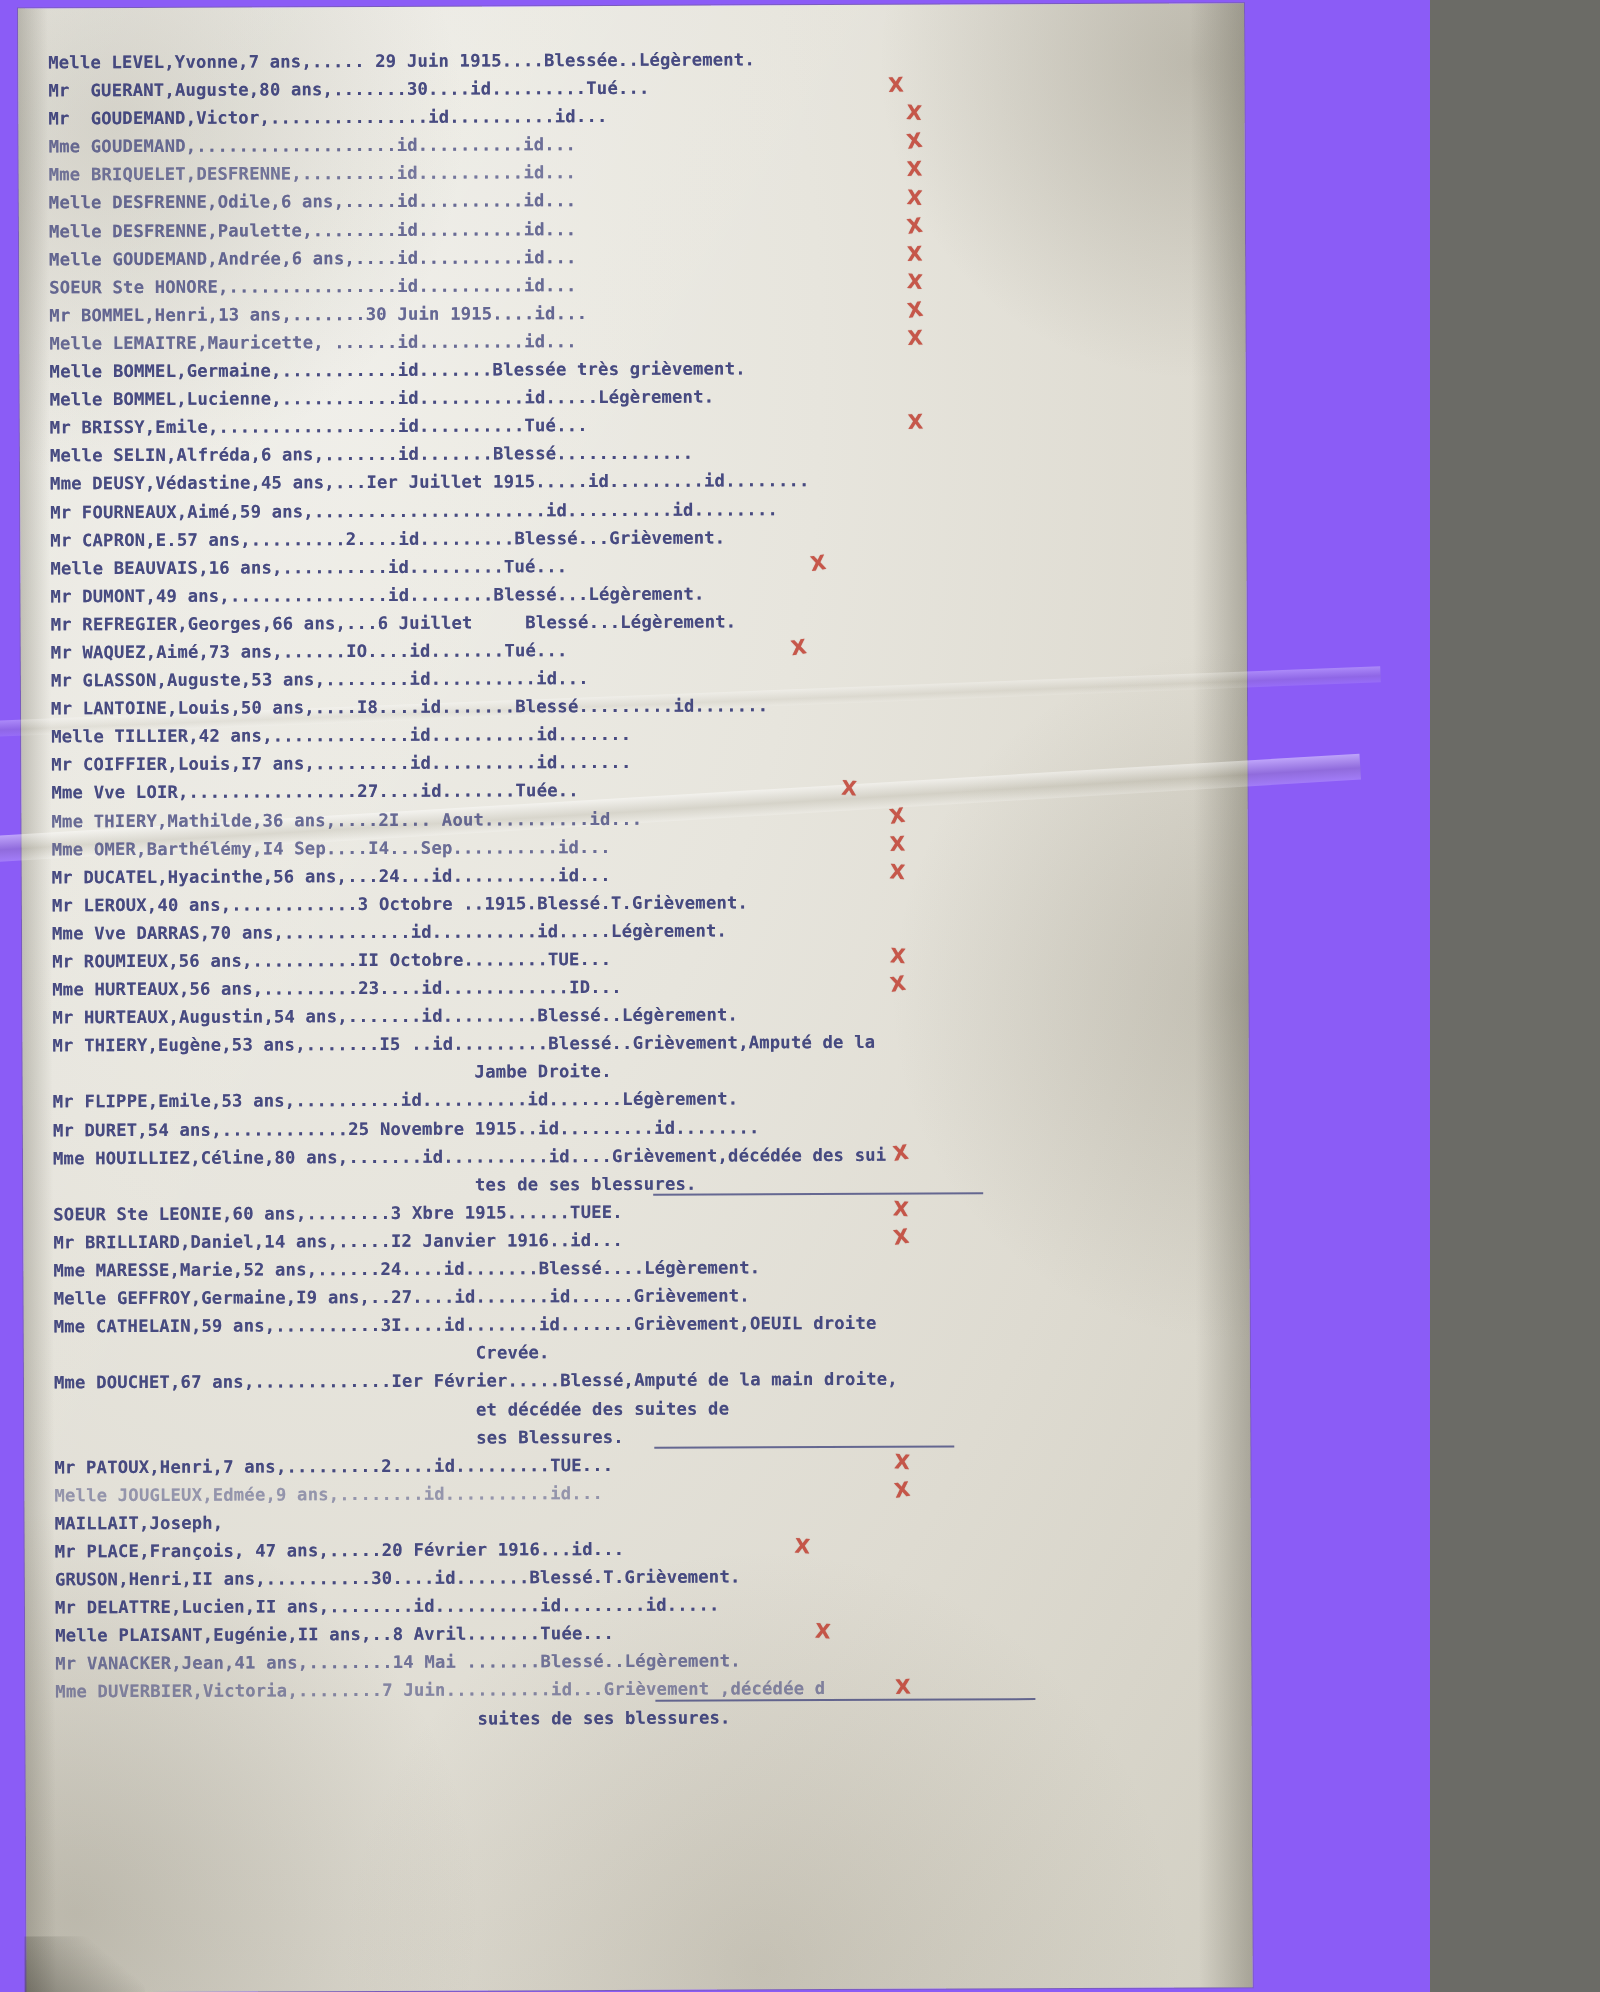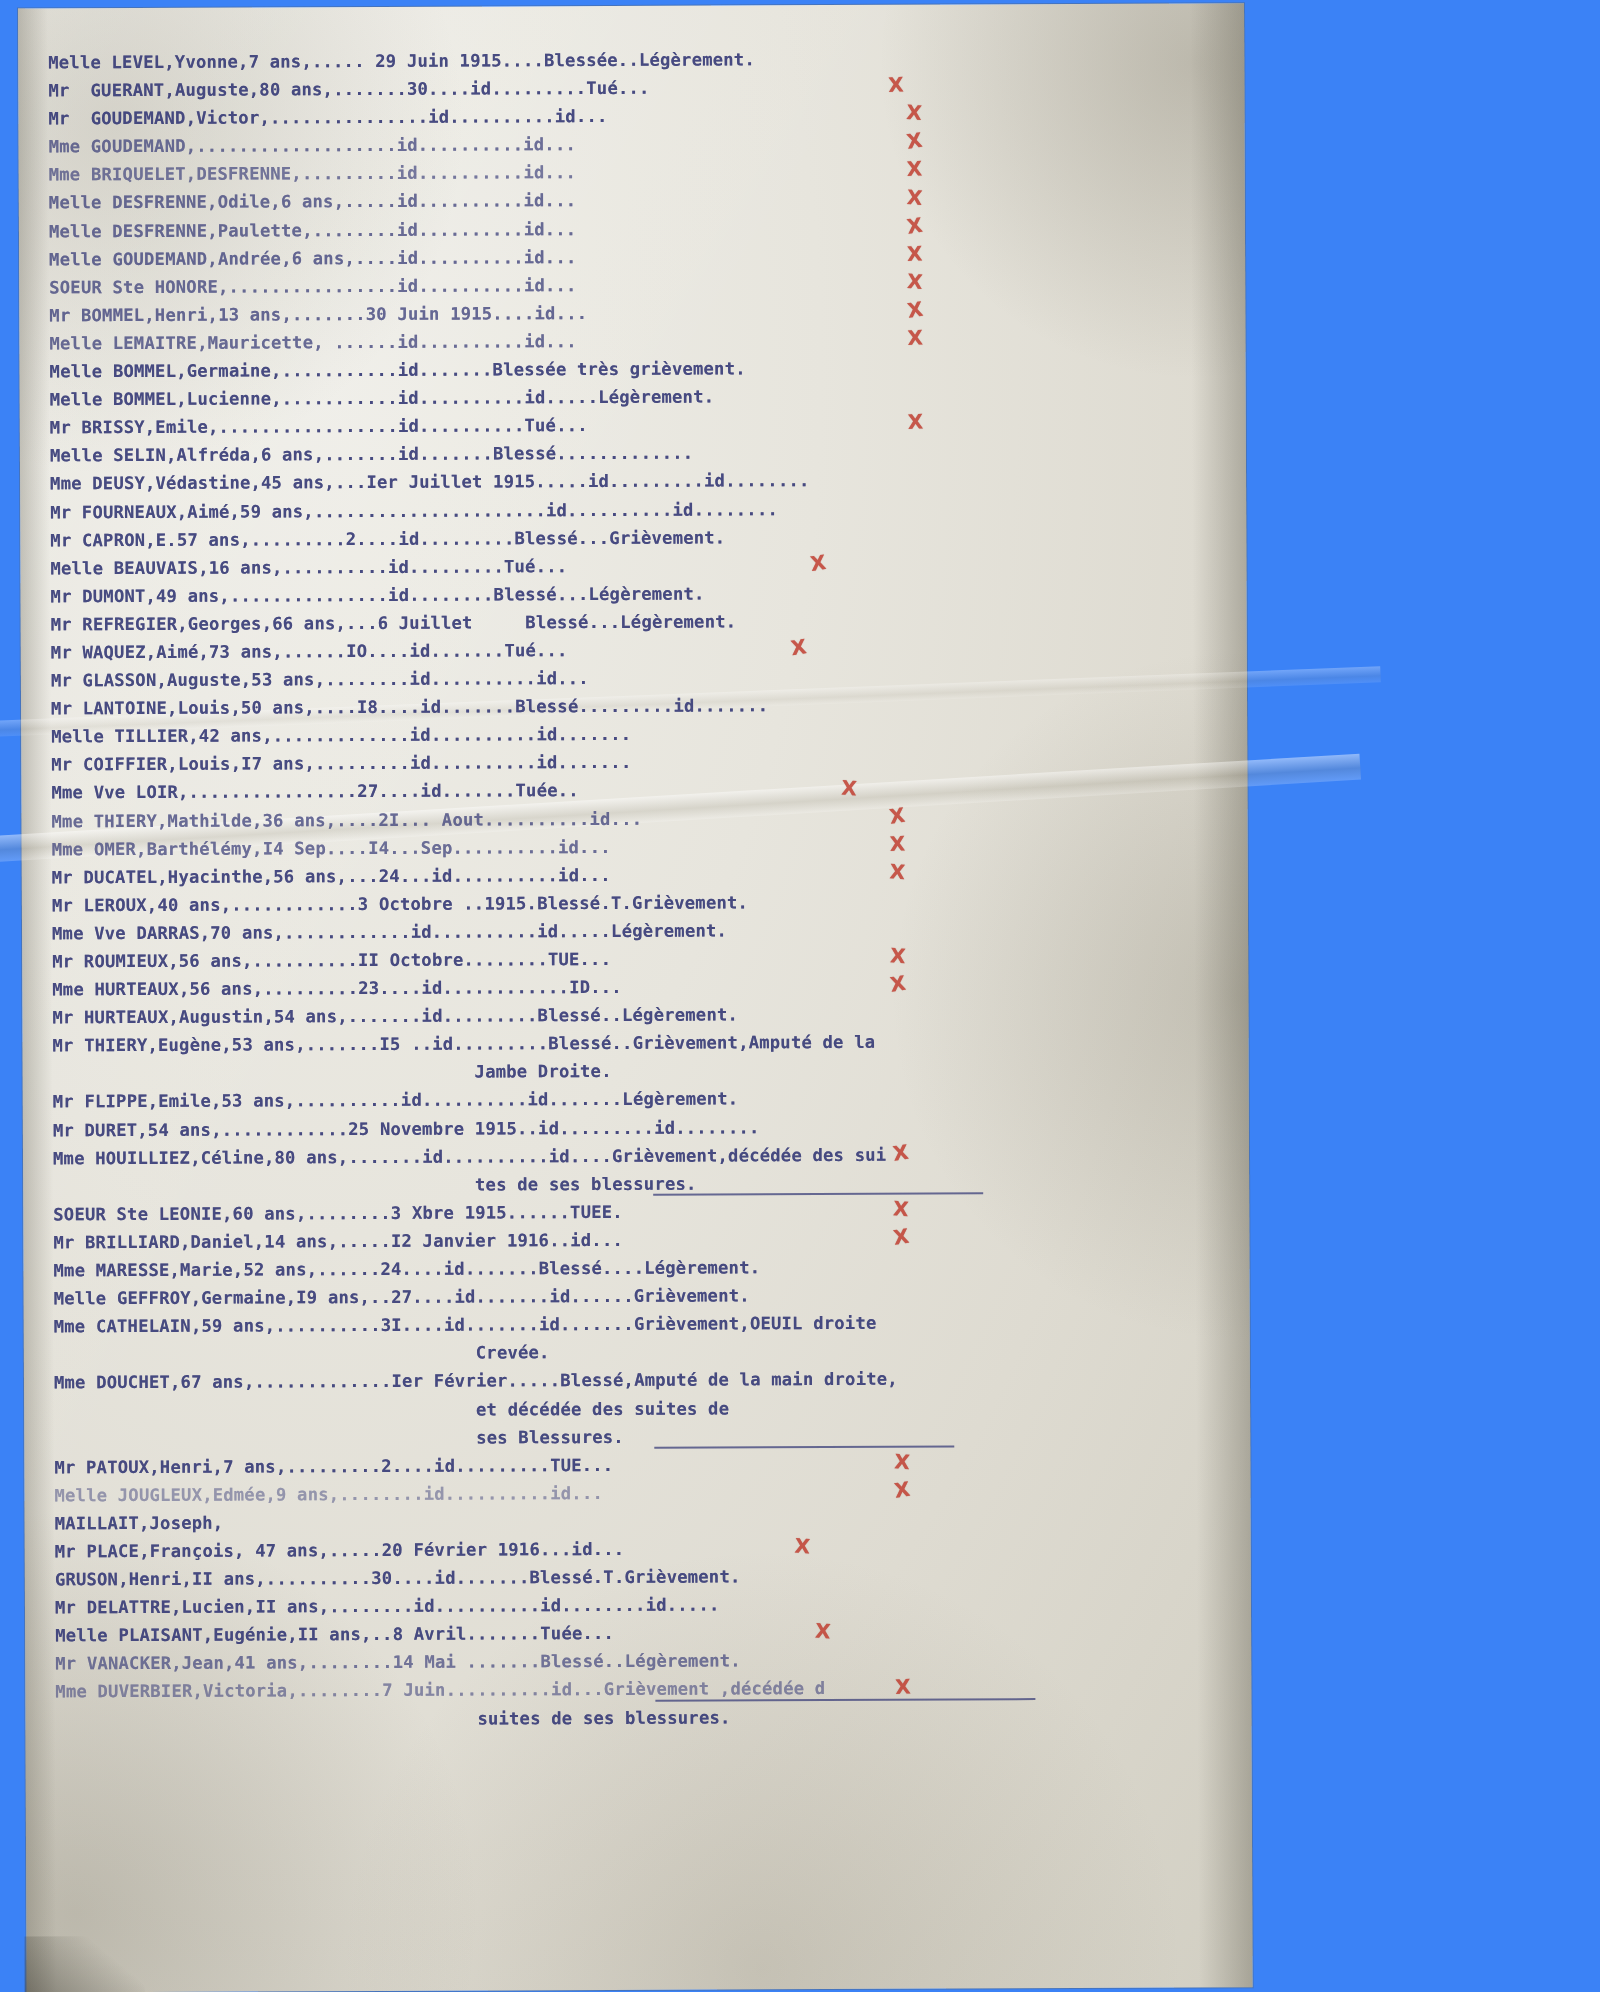--- a/index.html
+++ b/index.html
@@ -2,24 +2,24 @@
 <html><head>
 <meta charset="utf-8">
 <style>
   html, body {
     margin: 0;
     padding: 0;
     background: #6b6b66;
   }
   .page {
     position: relative;
-    width: 1600px;
+    width: 1430px;
     height: 1992px;
     overflow: hidden;
-    background: #3b82f6;
+    background: #8b5cf6;
     text-decoration: underline;
   }
   
   .sheet {
     position: absolute;
     left: 18px;
     top: 8px;
     width: 1226px;
     height: 1984px;
     background:

